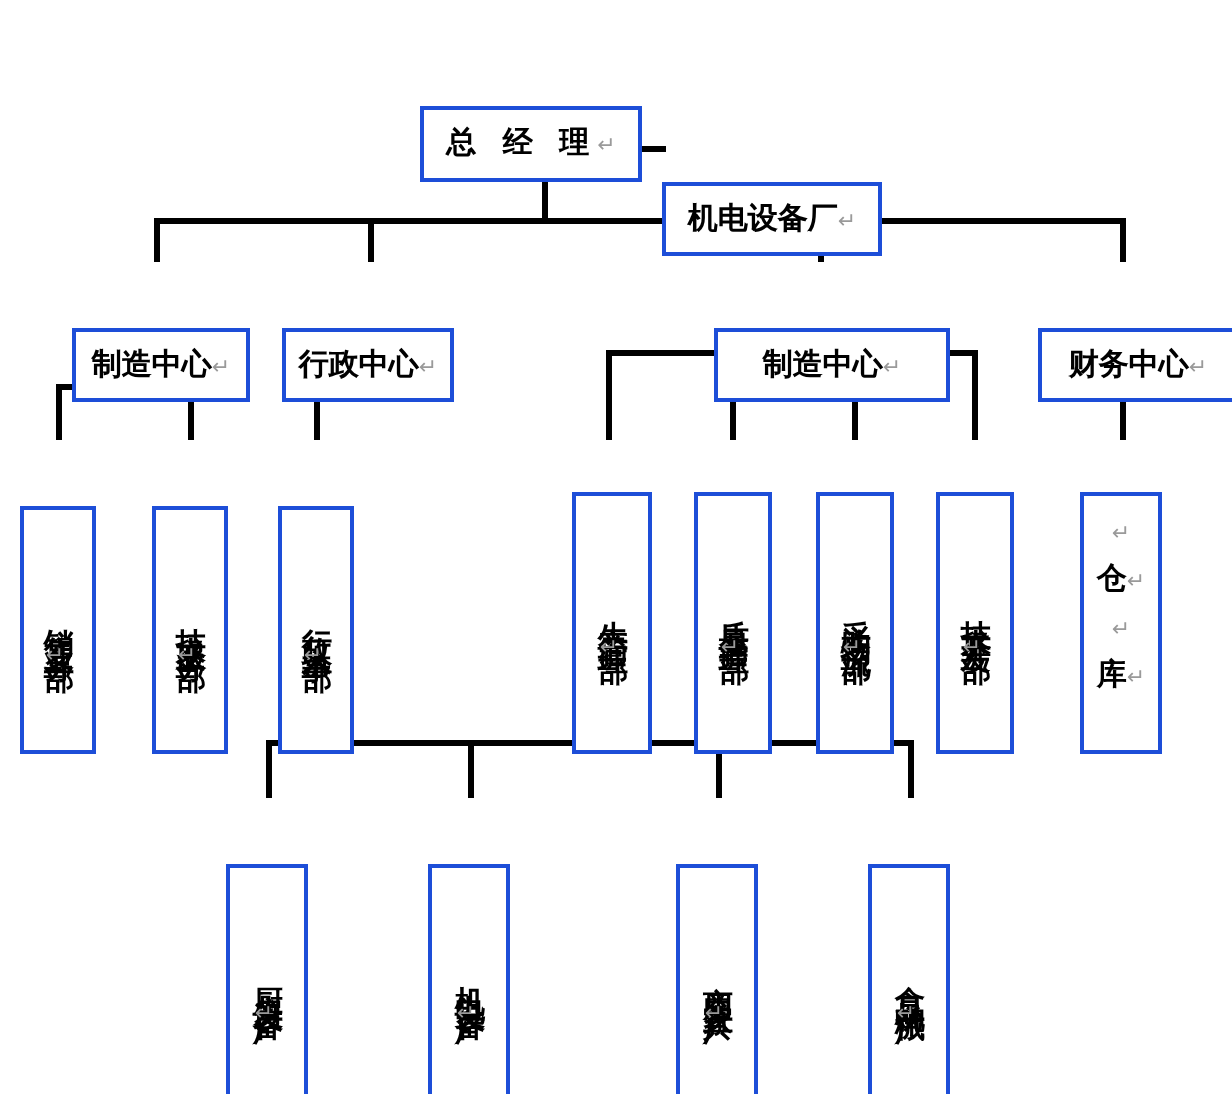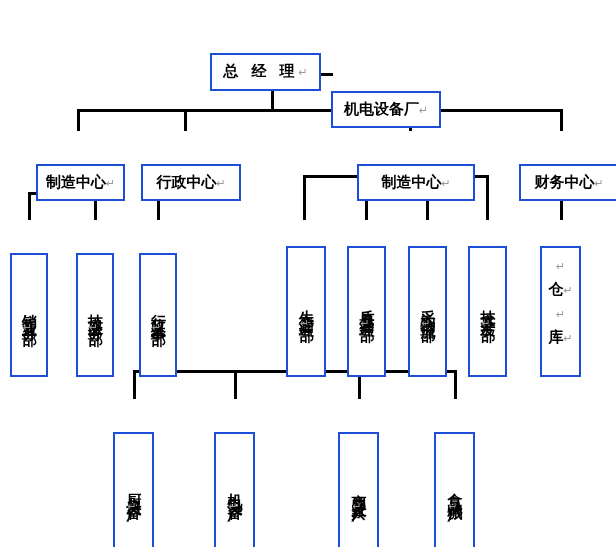--- a/index.html
+++ b/index.html
@@ -126,21 +126,21 @@
   </div>
 
   <div class="node h-node" style="left:331px; top:57px; width:110px; height:37px;">
     <span class="node-label"><span>机电设备厂</span><span class="cr">↵</span></span>
   </div>
 
   <div class="node h-node" style="left:36px; top:130px; width:89px; height:37px;">
     <span class="node-label"><span>制造中心</span><span class="cr">↵</span></span>
   </div>
 
-  <div class="node h-node" style="left:141px; top:130px; width:100px; height:37px;">
+  <div class="node h-node" style="left:141px; top:130px; width:86px; height:37px;">
     <span class="node-label"><span>行政中心</span><span class="cr">↵</span></span>
   </div>
 
   <div class="node h-node" style="left:357px; top:130px; width:118px; height:37px;">
     <span class="node-label"><span>制造中心</span><span class="cr">↵</span></span>
   </div>
 
   <div class="node h-node" style="left:519px; top:130px; width:100px; height:37px;">
     <span class="node-label"><span>财务中心</span><span class="cr">↵</span></span>
   </div>

